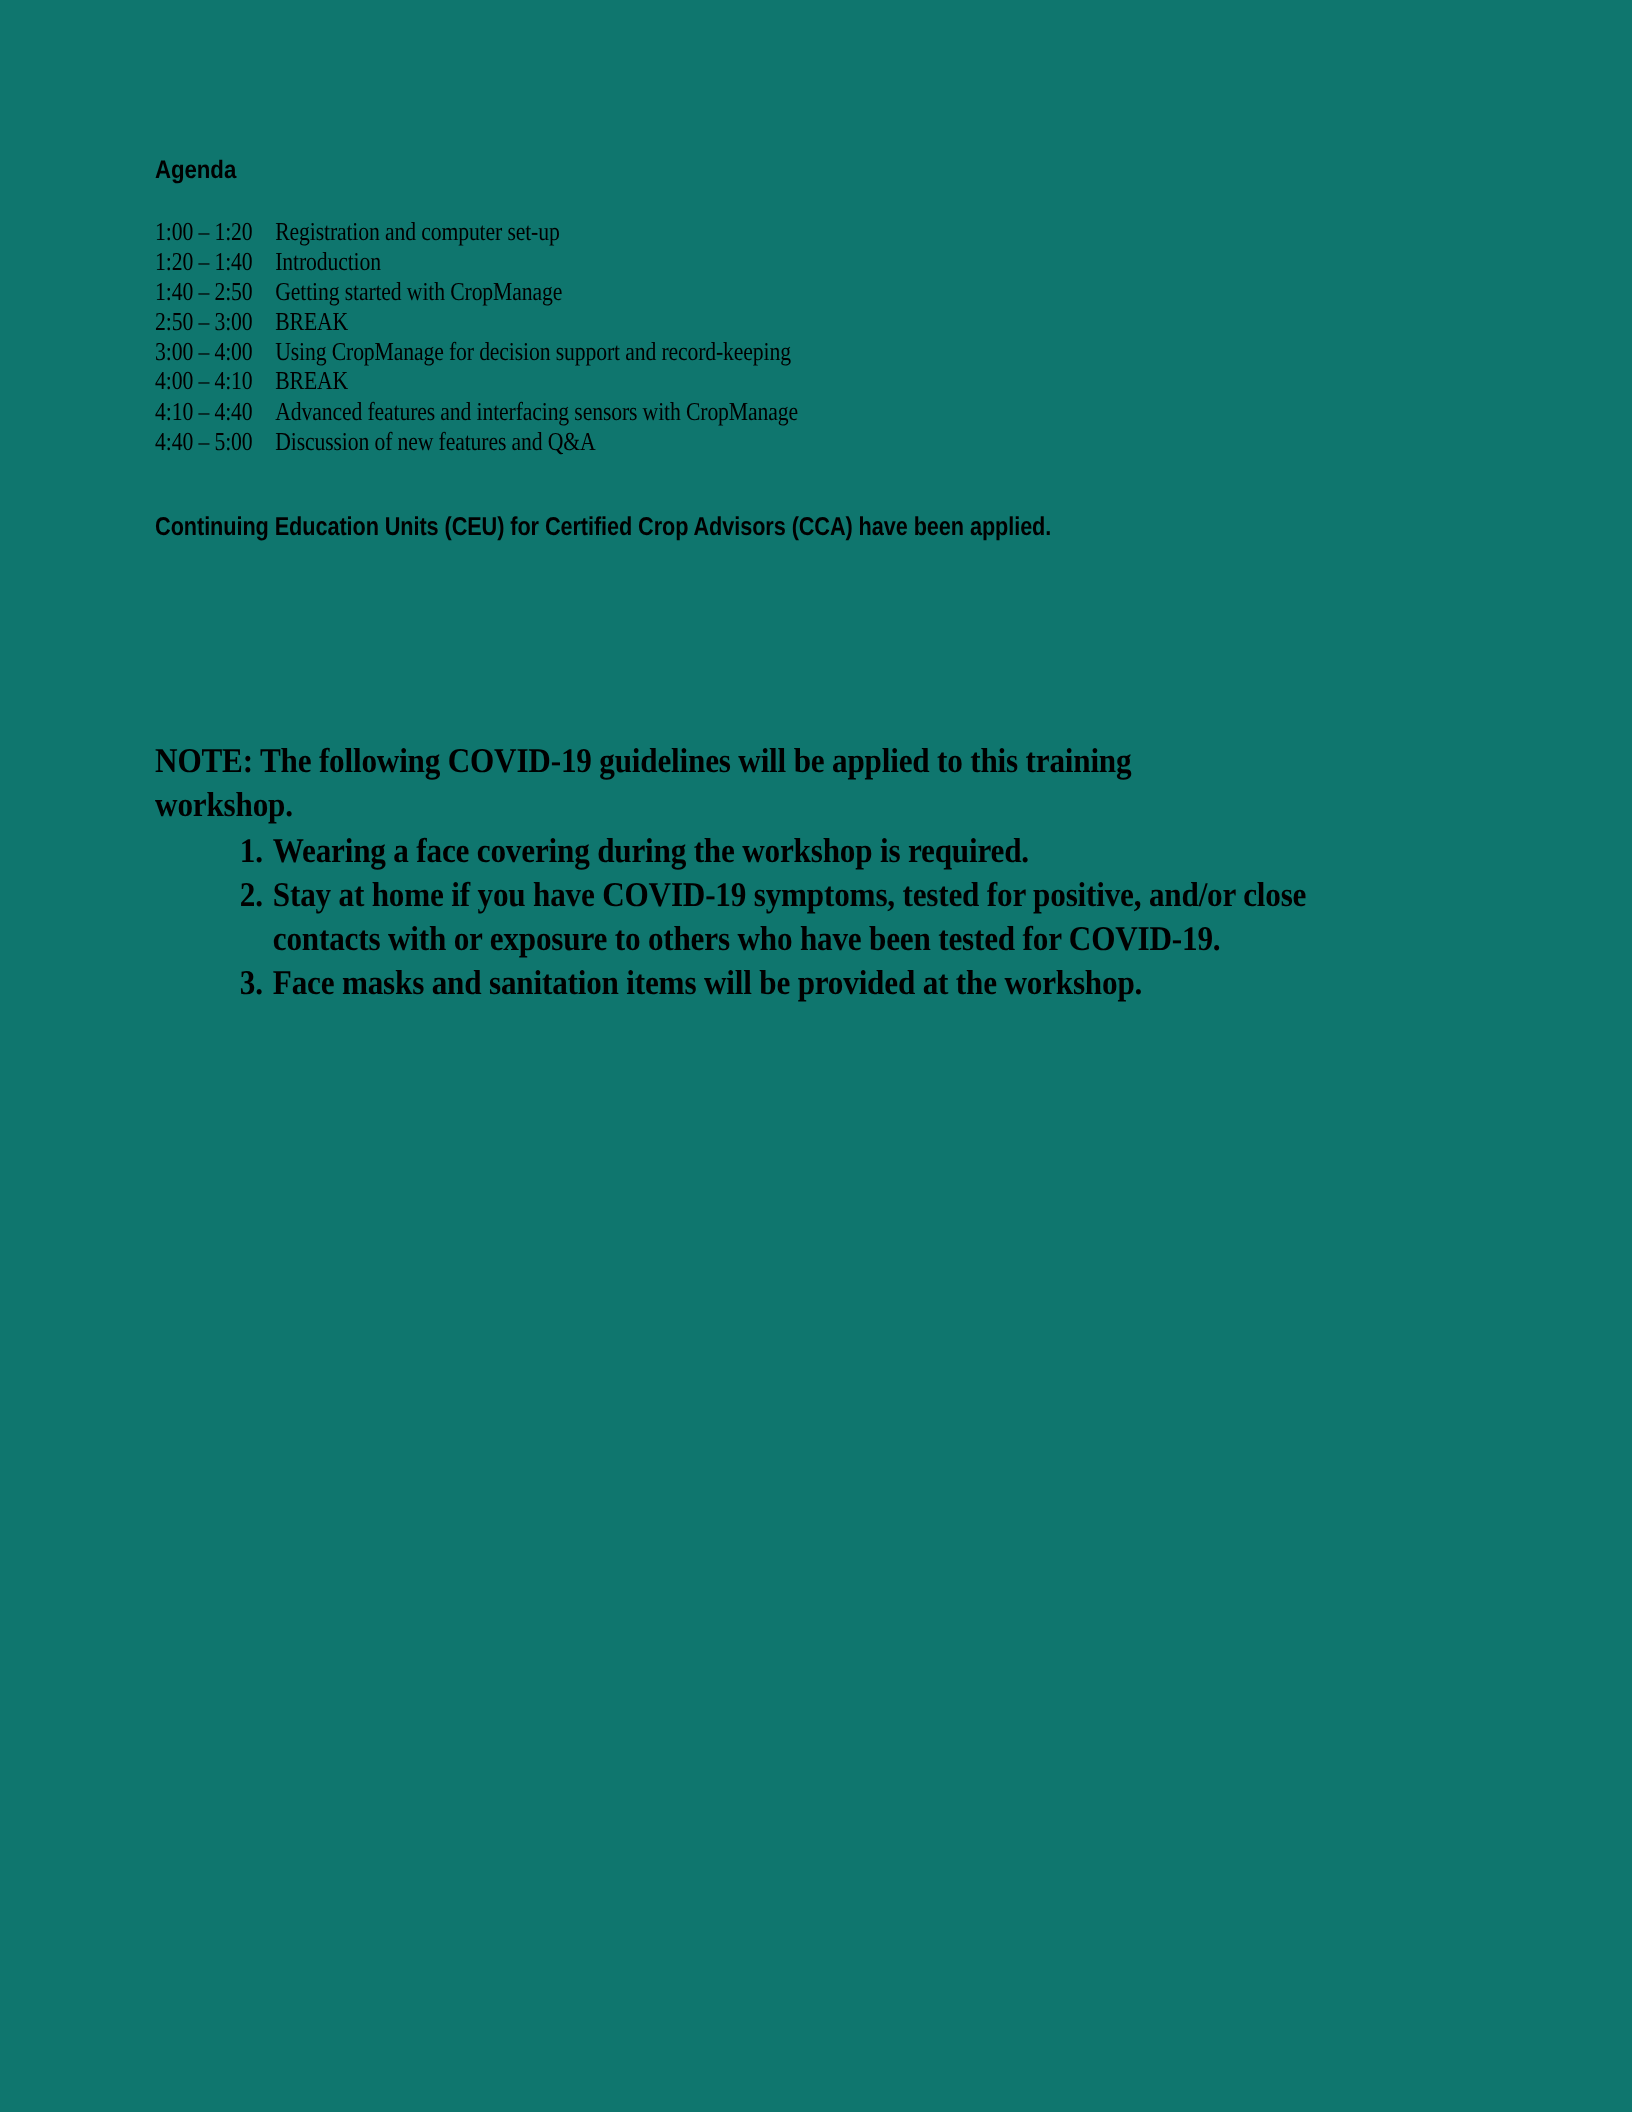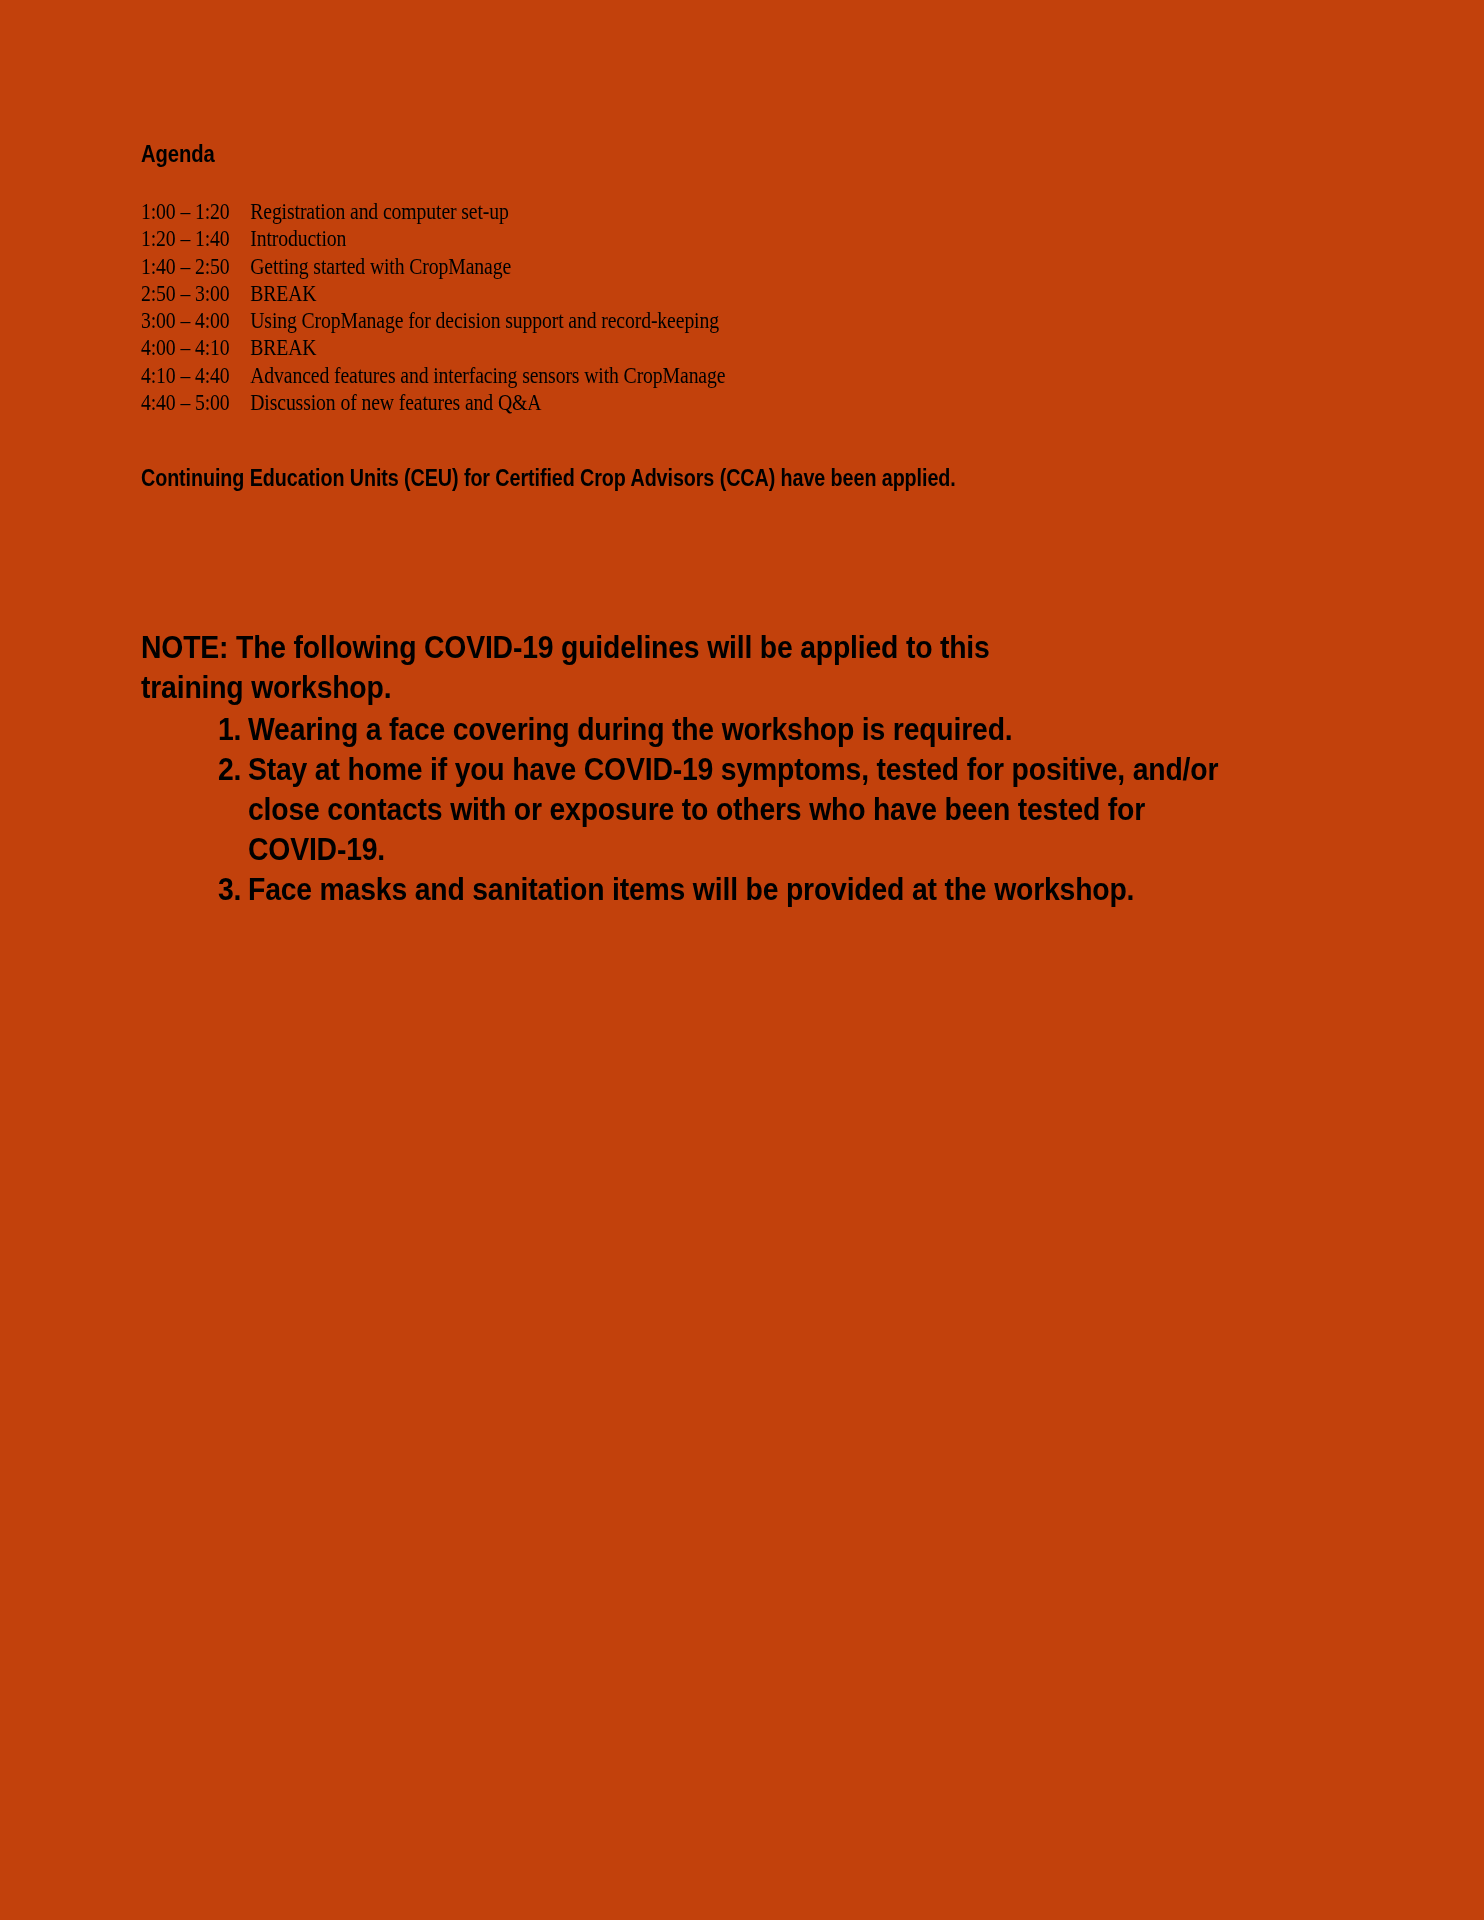--- a/index.html
+++ b/index.html
@@ -14,21 +14,21 @@
     position: relative;
     overflow: hidden;
     font-family: "Liberation Sans", sans-serif;
     color: #000000;
     -webkit-font-smoothing: antialiased;
   }
 
   .page {
     position: absolute;
     inset: 0;
-    background: #c2410c;
+    background: #0f766e;
   }
 
   
   #agenda-heading {
     position: absolute;
     left: 141px;
     top: 141px;
     font-size: 23px;
     font-weight: bold;
     letter-spacing: -0.1px;
@@ -73,22 +73,23 @@
     white-space: pre;
     transform: scaleX(0.84);
     transform-origin: left top;
     letter-spacing: -0.1px;
   }
 
   
   #note-block {
     position: absolute;
     left: 141px;
-    top: 627px;
+    top: 672px;
     width: 1090px;
+    font-family: Liberation Serif, serif;
   }
   #note-paragraph {
     font-size: 31.5px;
     font-weight: bold;
     line-height: 40px;
     letter-spacing: -0.2px;
     transform: scaleX(0.90);
     transform-origin: left top;
     width: 1010px;
     margin: 0;

